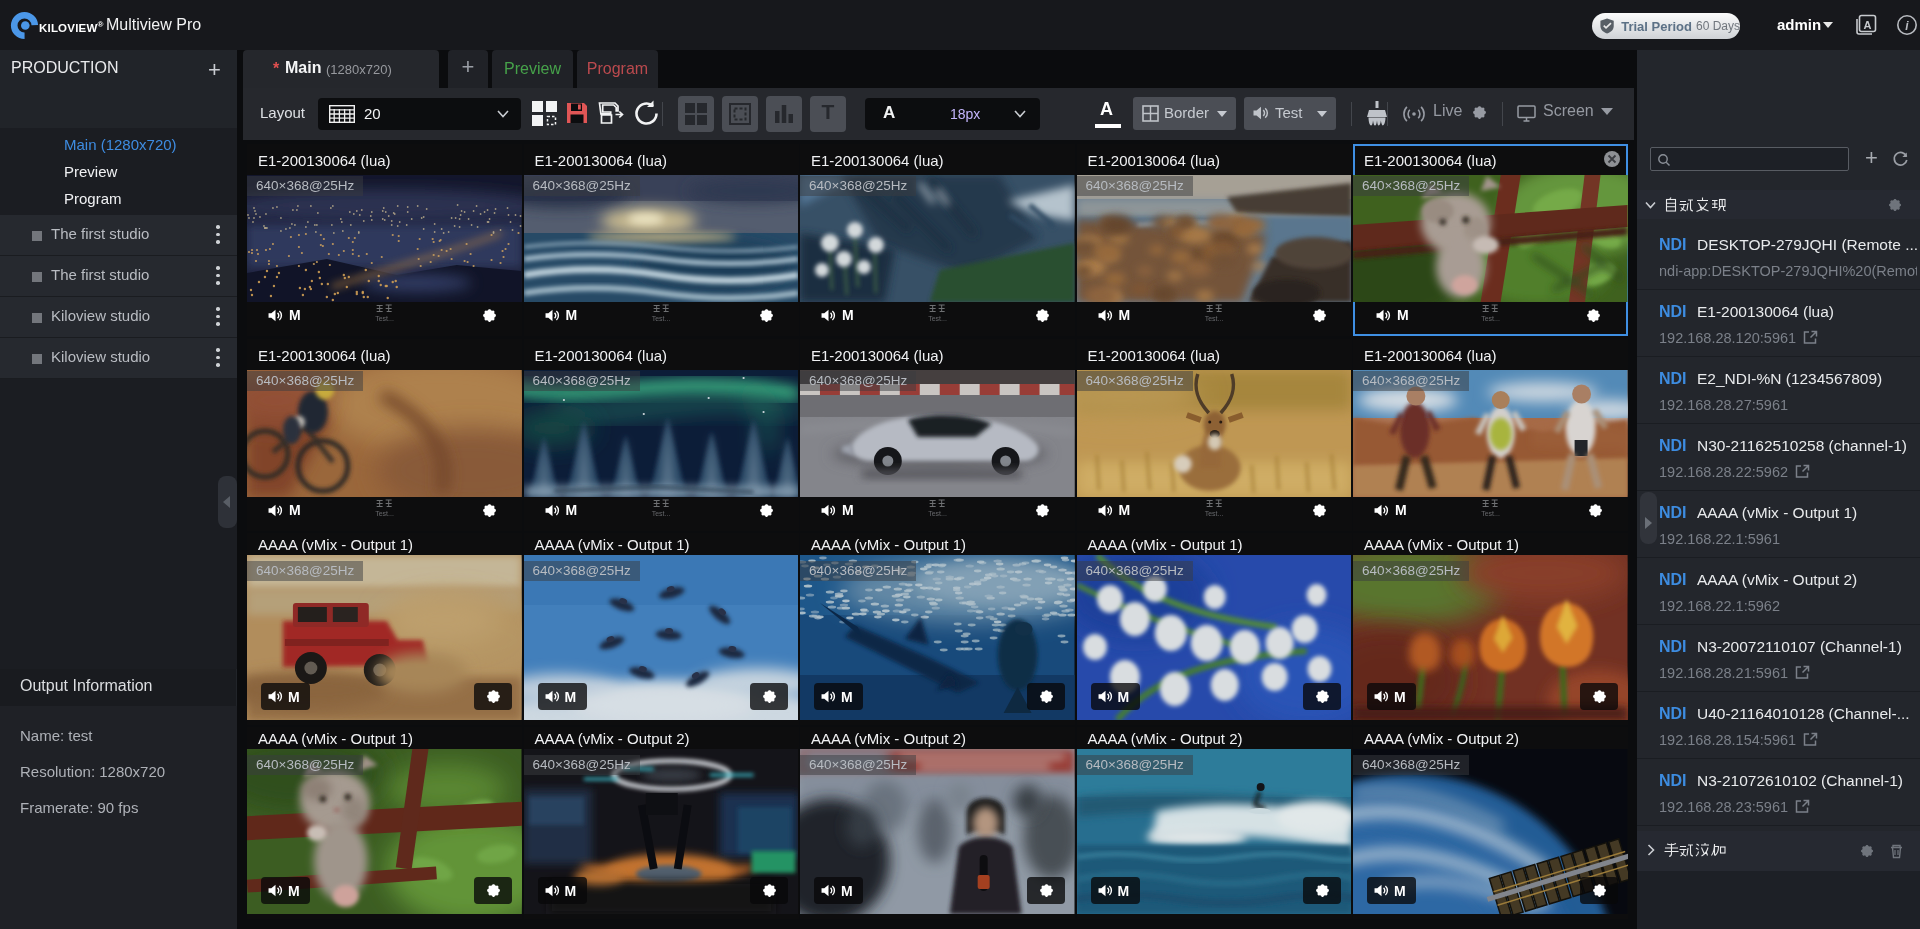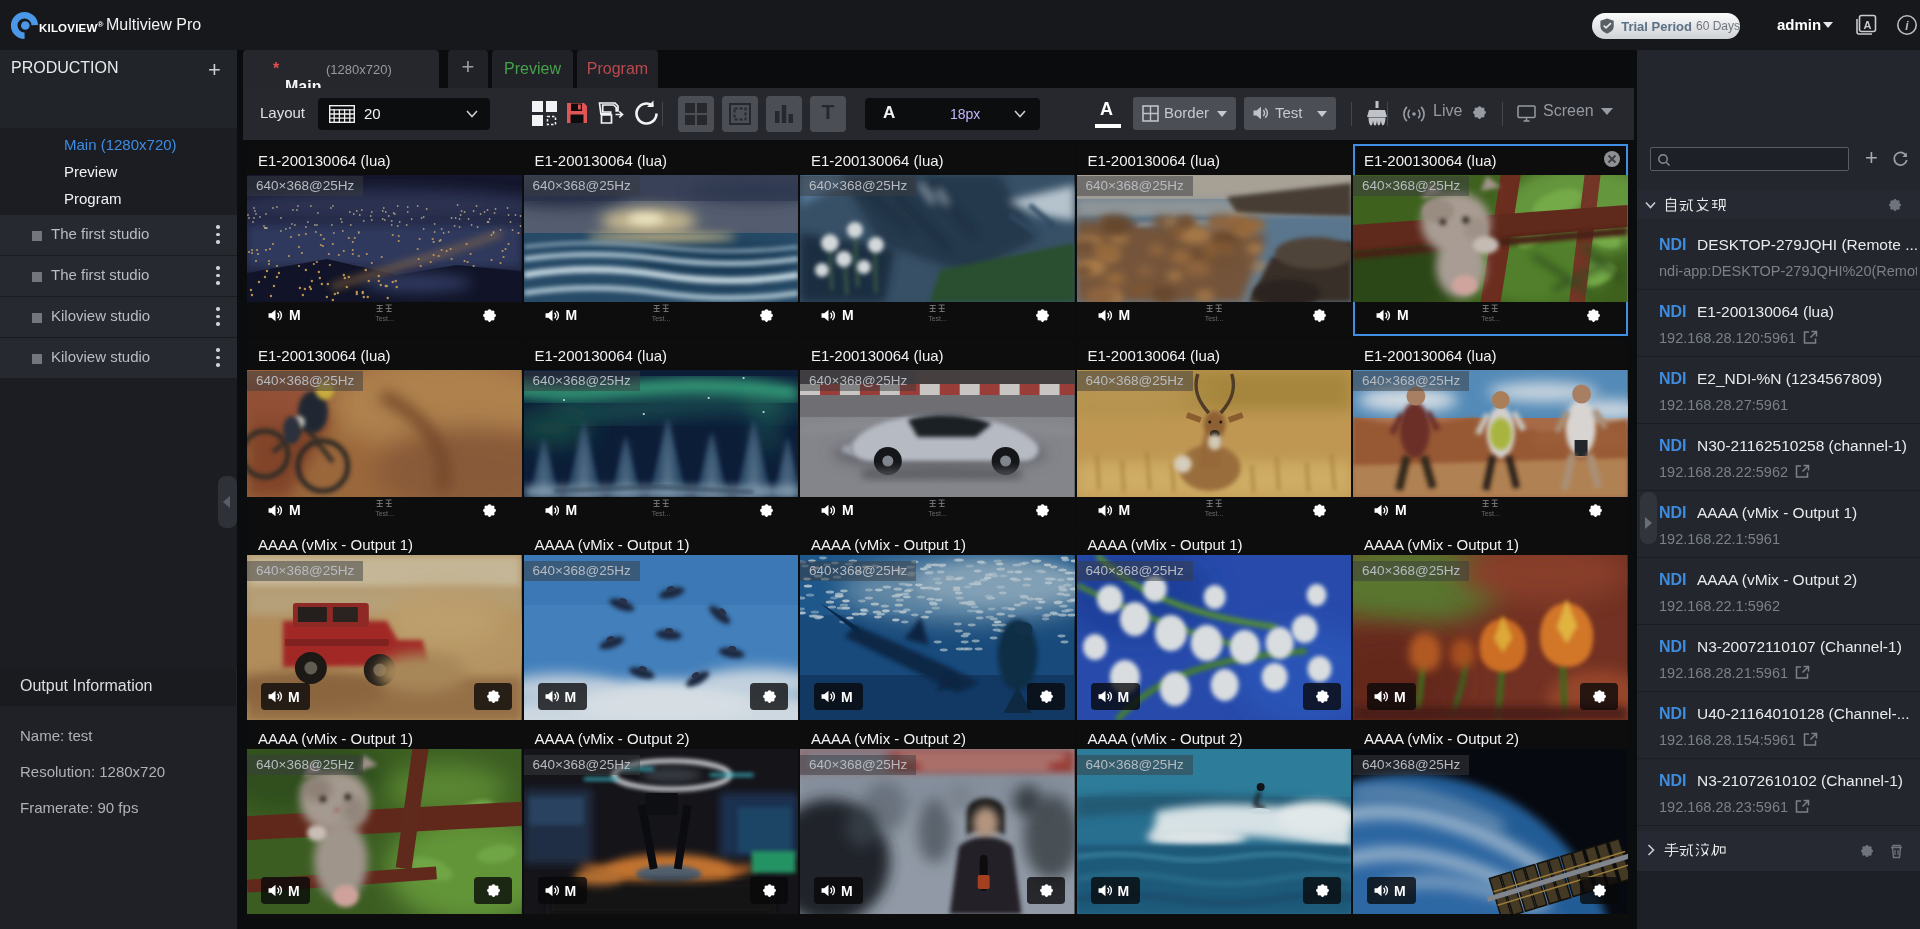--- a/index.html
+++ b/index.html
@@ -189,30 +189,30 @@
   <span class="sysline" style="top:677px;">Name: test</span>
   <span class="sysline" style="top:713px;">Resolution: 1280x720</span>
   <span class="sysline" style="top:749px;">Framerate: 90 fps</span>
 </div>
 <div id="lsb-handle" class="abs"></div>
 
 <div id="main" class="abs">
   <div id="tabs">
     <div id="tab-main" class="tab">
           <span style="position:absolute;left:30px;top:10px;color:#e25050;font-size:16px;font-weight:bold;">*</span>
-          <span style="position:absolute;left:42px;top:9px;color:#f4f5f6;font-size:16px;font-weight:bold;margin-top:19px;">Main</span>
+          <span style="position:absolute;left:42px;top:9px;color:#f4f5f6;font-size:16px;font-weight:bold;">Main</span>
           <span style="position:absolute;left:83px;top:12px;color:#97999e;font-size:13px;">(1280x720)</span>
         </div>
     <div id="tab-plus" class="tab">+</div>
     <div id="tab-prev" class="tab">Preview</div>
     <div id="tab-prog" class="tab">Program</div>
   </div>
   <div id="toolbar">
     <span style="position:absolute;left:17px;top:16px;color:#dde0e4;font-size:15px;">Layout</span>
-    <div style="position:absolute;left:75px;top:10px;width:172px;height:32px;background:#0c0d0f;border-radius:4px;">
+    <div style="position:absolute;left:75px;top:10px;width:203px;height:32px;background:#0c0d0f;border-radius:4px;">
       <svg style="position:absolute;left:11px;top:7px;" width="26" height="18" viewBox="0 0 26 18">
             <rect x="0.7" y="0.7" width="24.6" height="16.6" fill="none" stroke="#f0f0f0" stroke-width="1.4"></rect>
             <path d="M0 4.8 h26 M0 9 h26 M0 13.2 h26 M5.2 4 v14 M10.4 4 v14 M15.6 4 v14 M20.8 4 v14" stroke="#f0f0f0" stroke-width="1.3"></path>
           </svg>
       <span style="position:absolute;left:46px;top:7px;color:#f2f3f4;font-size:15px;">20</span>
       <svg style="position:absolute;right:12px;top:12px;" width="12" height="8" viewBox="0 0 12 8">
             <path d="M1 1 L6 6.5 L11 1" stroke="#c9ccd1" stroke-width="1.6" fill="none"></path>
           </svg>
     </div>
     <svg style="position:absolute;left:289px;top:13px;" width="25" height="25" viewBox="0 0 25 25">

